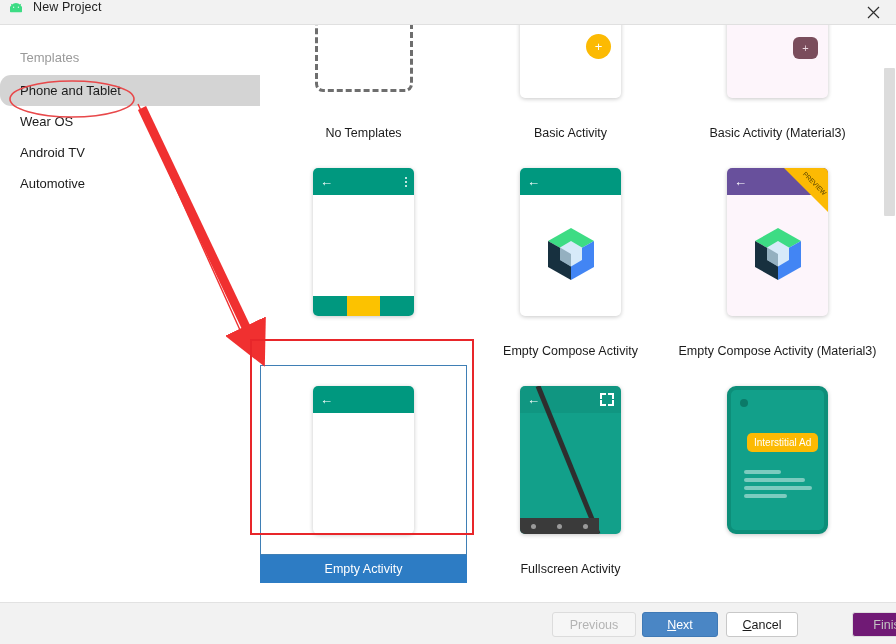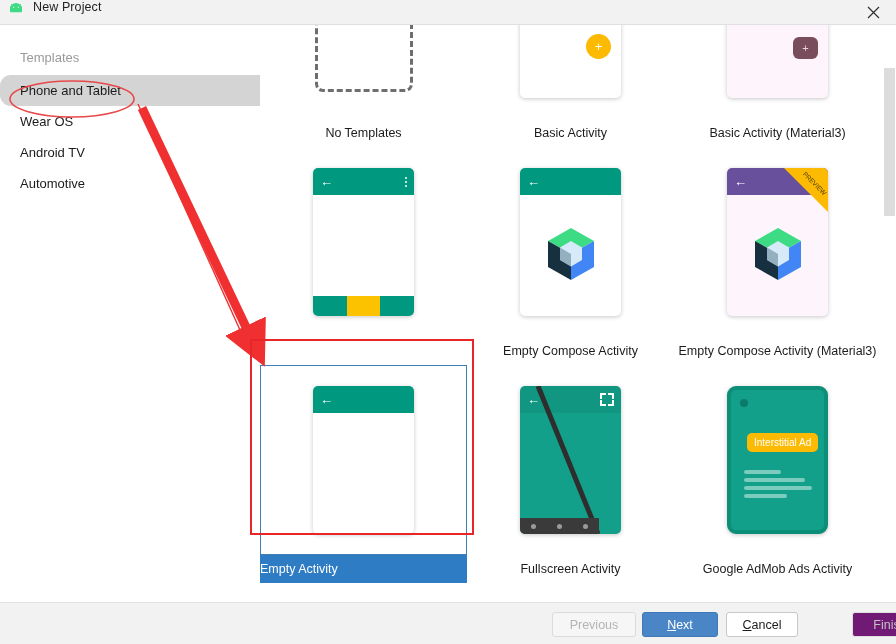--- a/index.html
+++ b/index.html
@@ -84,21 +84,21 @@
     font-size: 12.5px; color: #1b1b1b;
     height: 28px; line-height: 28px;
     white-space: nowrap;
   }
   .cell.selected .thumb-wrap {
     border: 1px solid #3f7fb5;
     height: 190px;
   }
   .cell.selected .cell-label {
     background: #2d7cc4; color: #ffffff;
-    width: 207px; 
+    width: 207px; text-align: center;
   }
 
   
   .phone {
     width: 101px; height: 148px;
     background: #ffffff;
     border-radius: 5px;
     box-shadow: 0 1px 4px rgba(0,0,0,.22);
     overflow: hidden;
     position: relative;
@@ -442,21 +442,20 @@
               <span class="admob-dot"></span>
               <span class="admob-badge">Interstitial Ad</span>
               <span class="admob-lines">
                 <i style="width:50%"></i>
                   <i style="width:82%"></i>
                   <i style="width:92%"></i>
                   <i style="width:58%"></i>
               </span>
             </div>
           </div>
-          <div class="cell-label">Google AdMob Ads Activity</div>
         </div>
       </div>
 
       <div class="grid-row">
         <div class="cell">
           <div class="thumb-wrap">
             
           </div>
         </div>
         <div class="cell">

